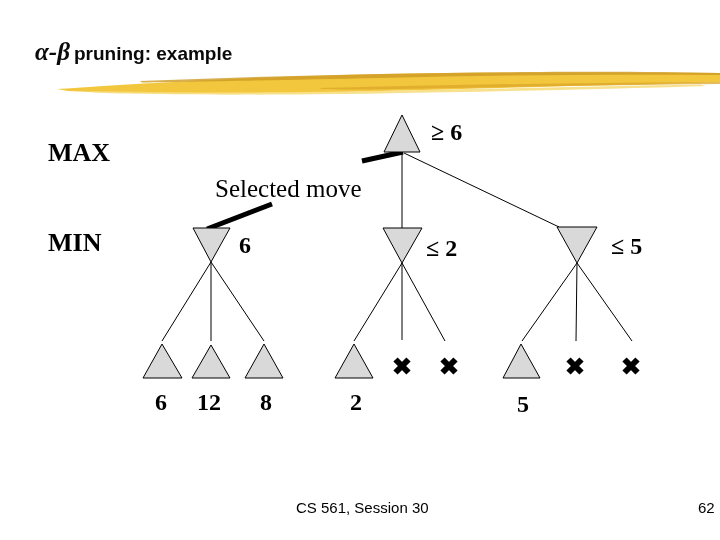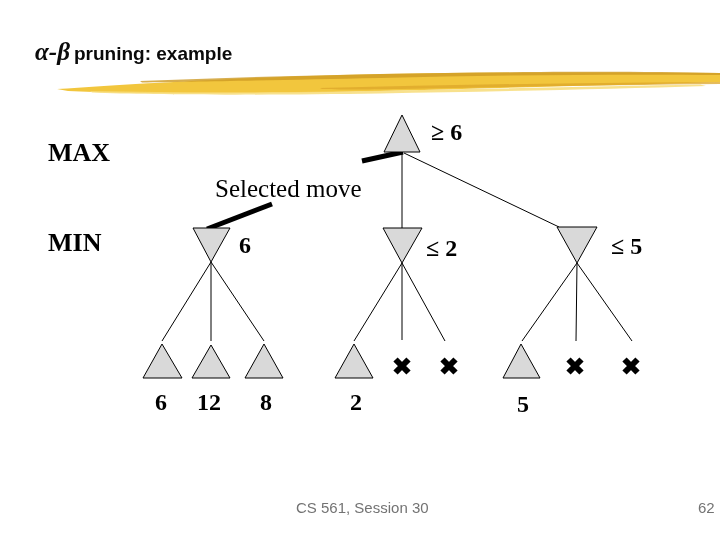--- a/index.html
+++ b/index.html
@@ -23,21 +23,21 @@
   .node { fill:#d9d9d9; stroke:#000; stroke-width:1; }
   .edge { stroke:#000; stroke-width:1; }
   .thick { stroke:#000; stroke-width:5; }
   .xmark { stroke:#000; stroke-width:6; fill:none; }
   .lbl-big  { font:bold 26px "Liberation Serif", serif; fill:#000; }
   .lbl-ann  { font:bold 24px "Liberation Serif", serif; fill:#000; }
   .lbl-leaf { font:bold 24px "Liberation Serif", serif; fill:#000; text-anchor:middle; }
   .lbl-selected { font:25px "Liberation Serif", serif; fill:#000; }
   .footer-course, .footer-page {
     position:absolute; top:499px;
-    font-family:"Liberation Sans", sans-serif; font-size:15px; color:#737373;
+    font-family:"Liberation Sans", sans-serif; font-size:15px; color:#000000;
     white-space:nowrap;
   }
   .footer-course { left:296px; }
   .footer-page  { left:698px; }
 </style>
 </head>
 <body>
 
 <div class="slide">
 

